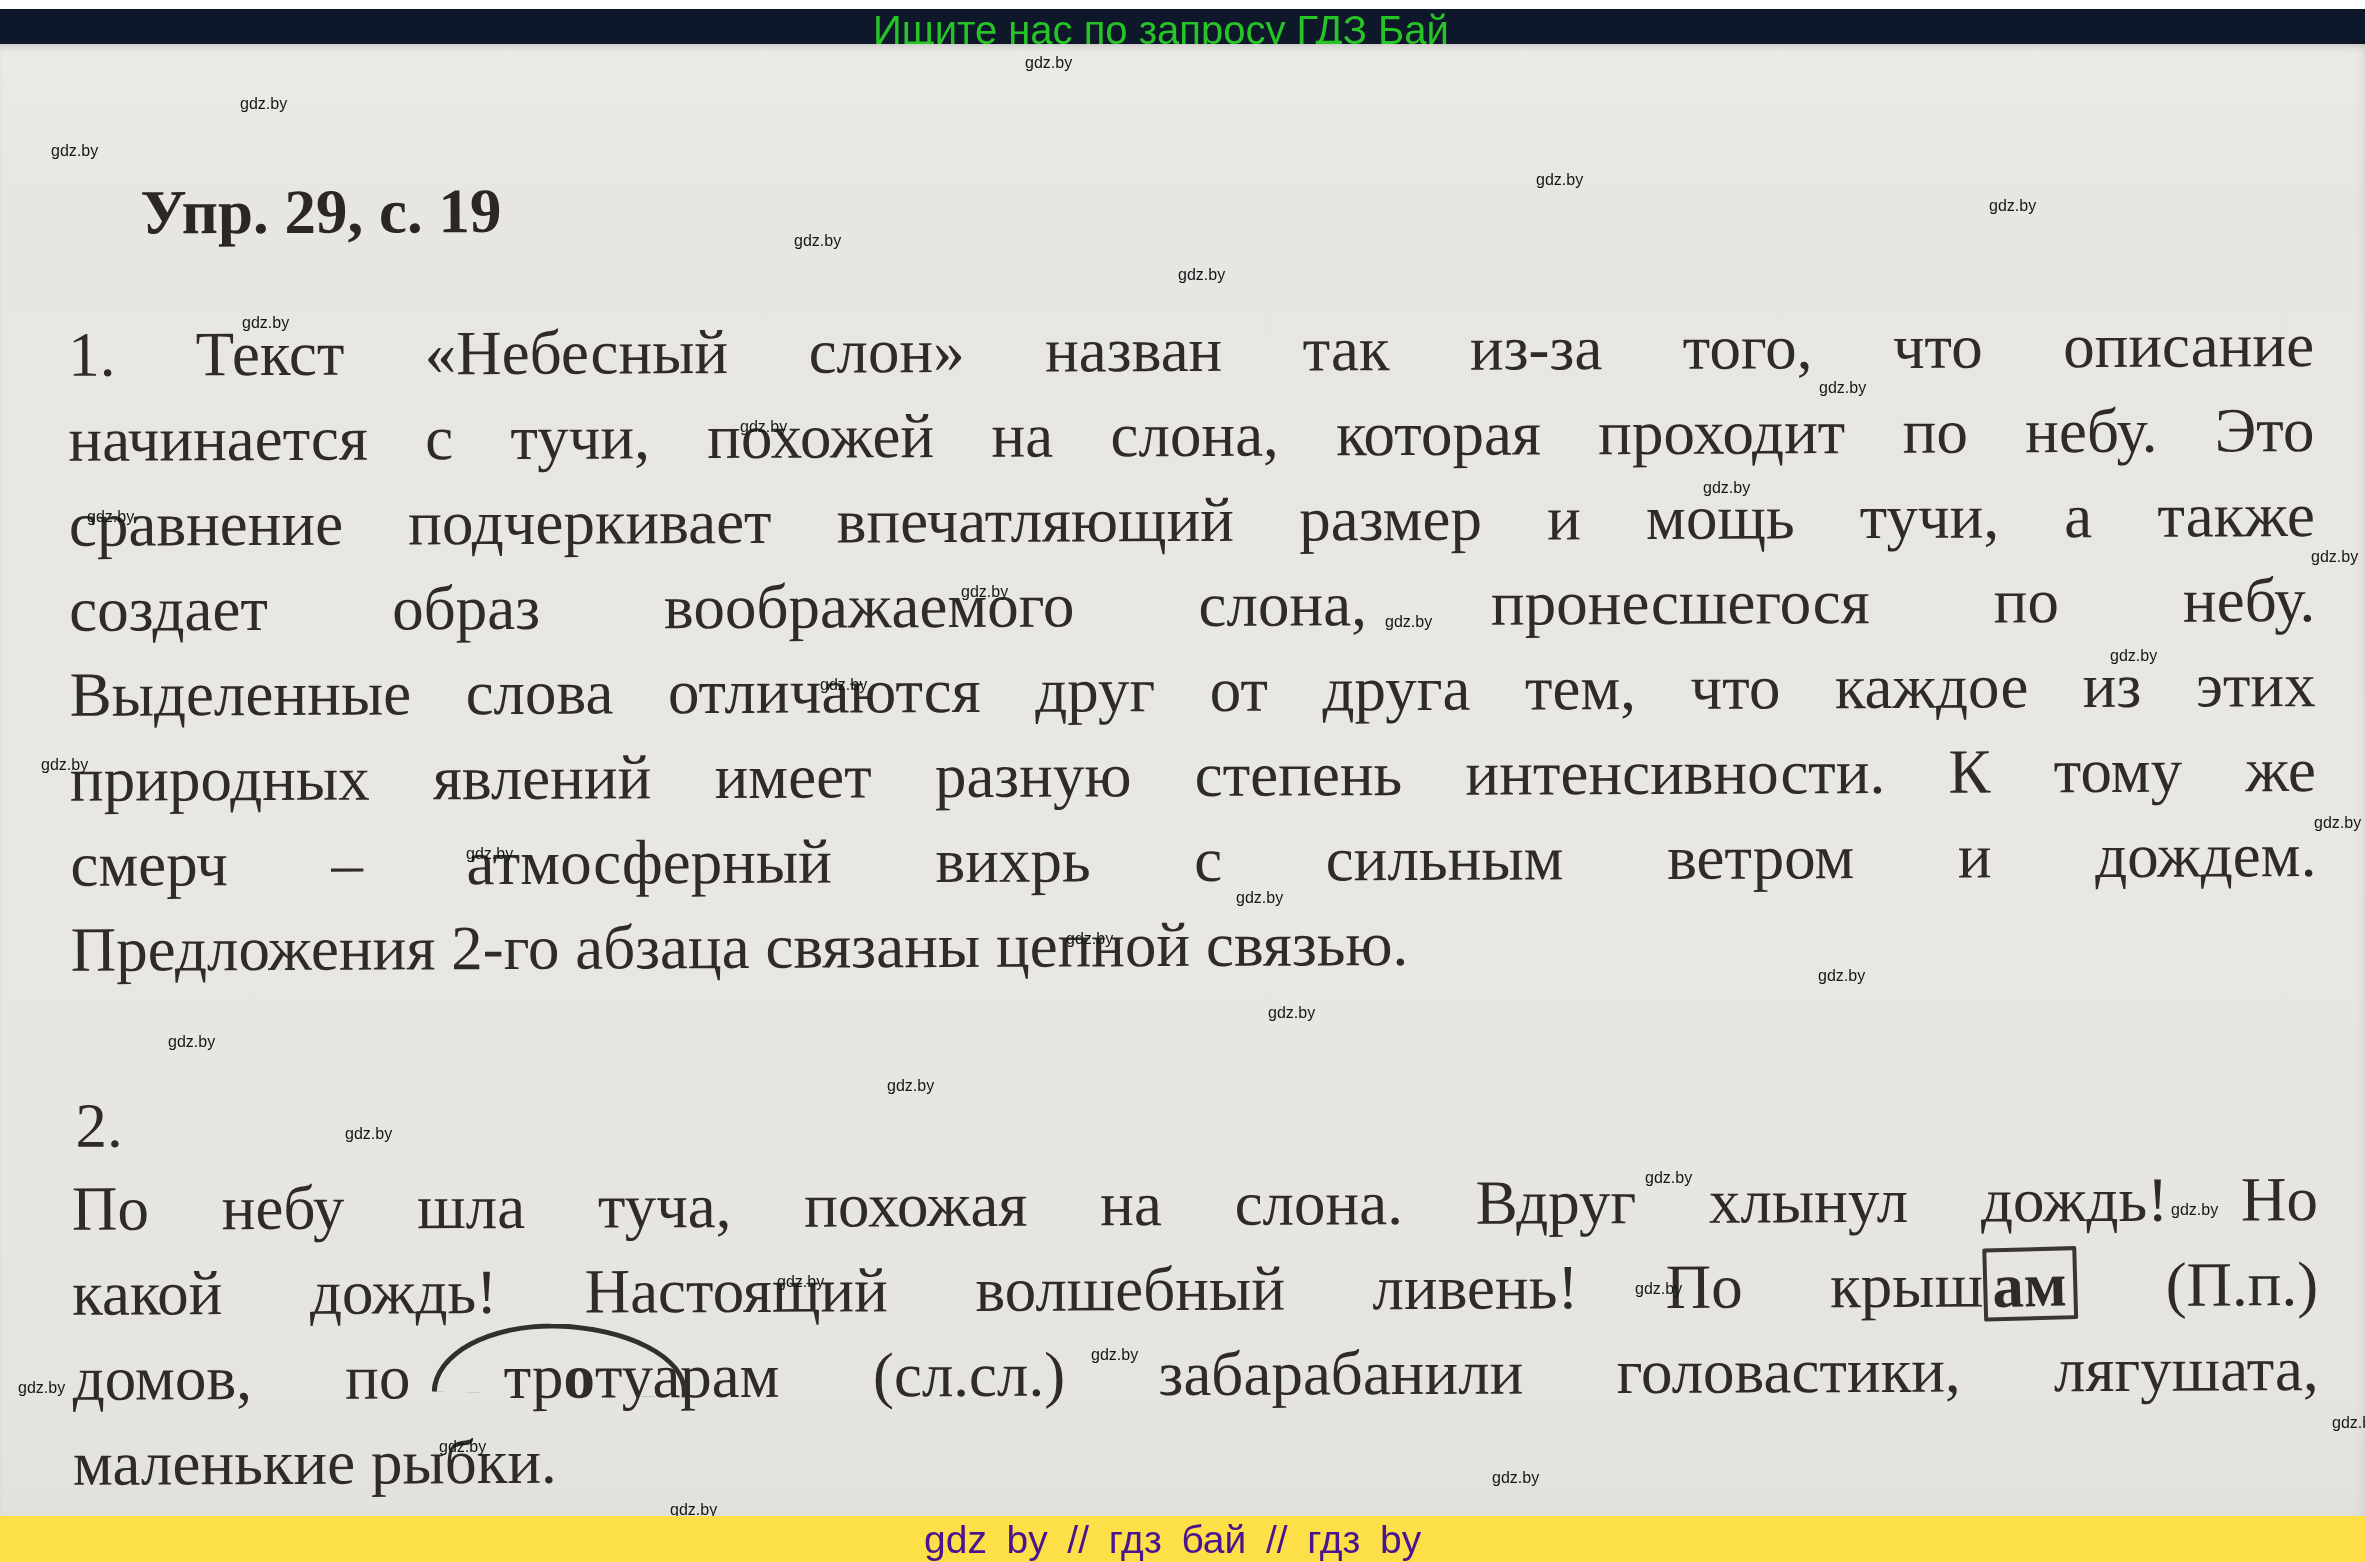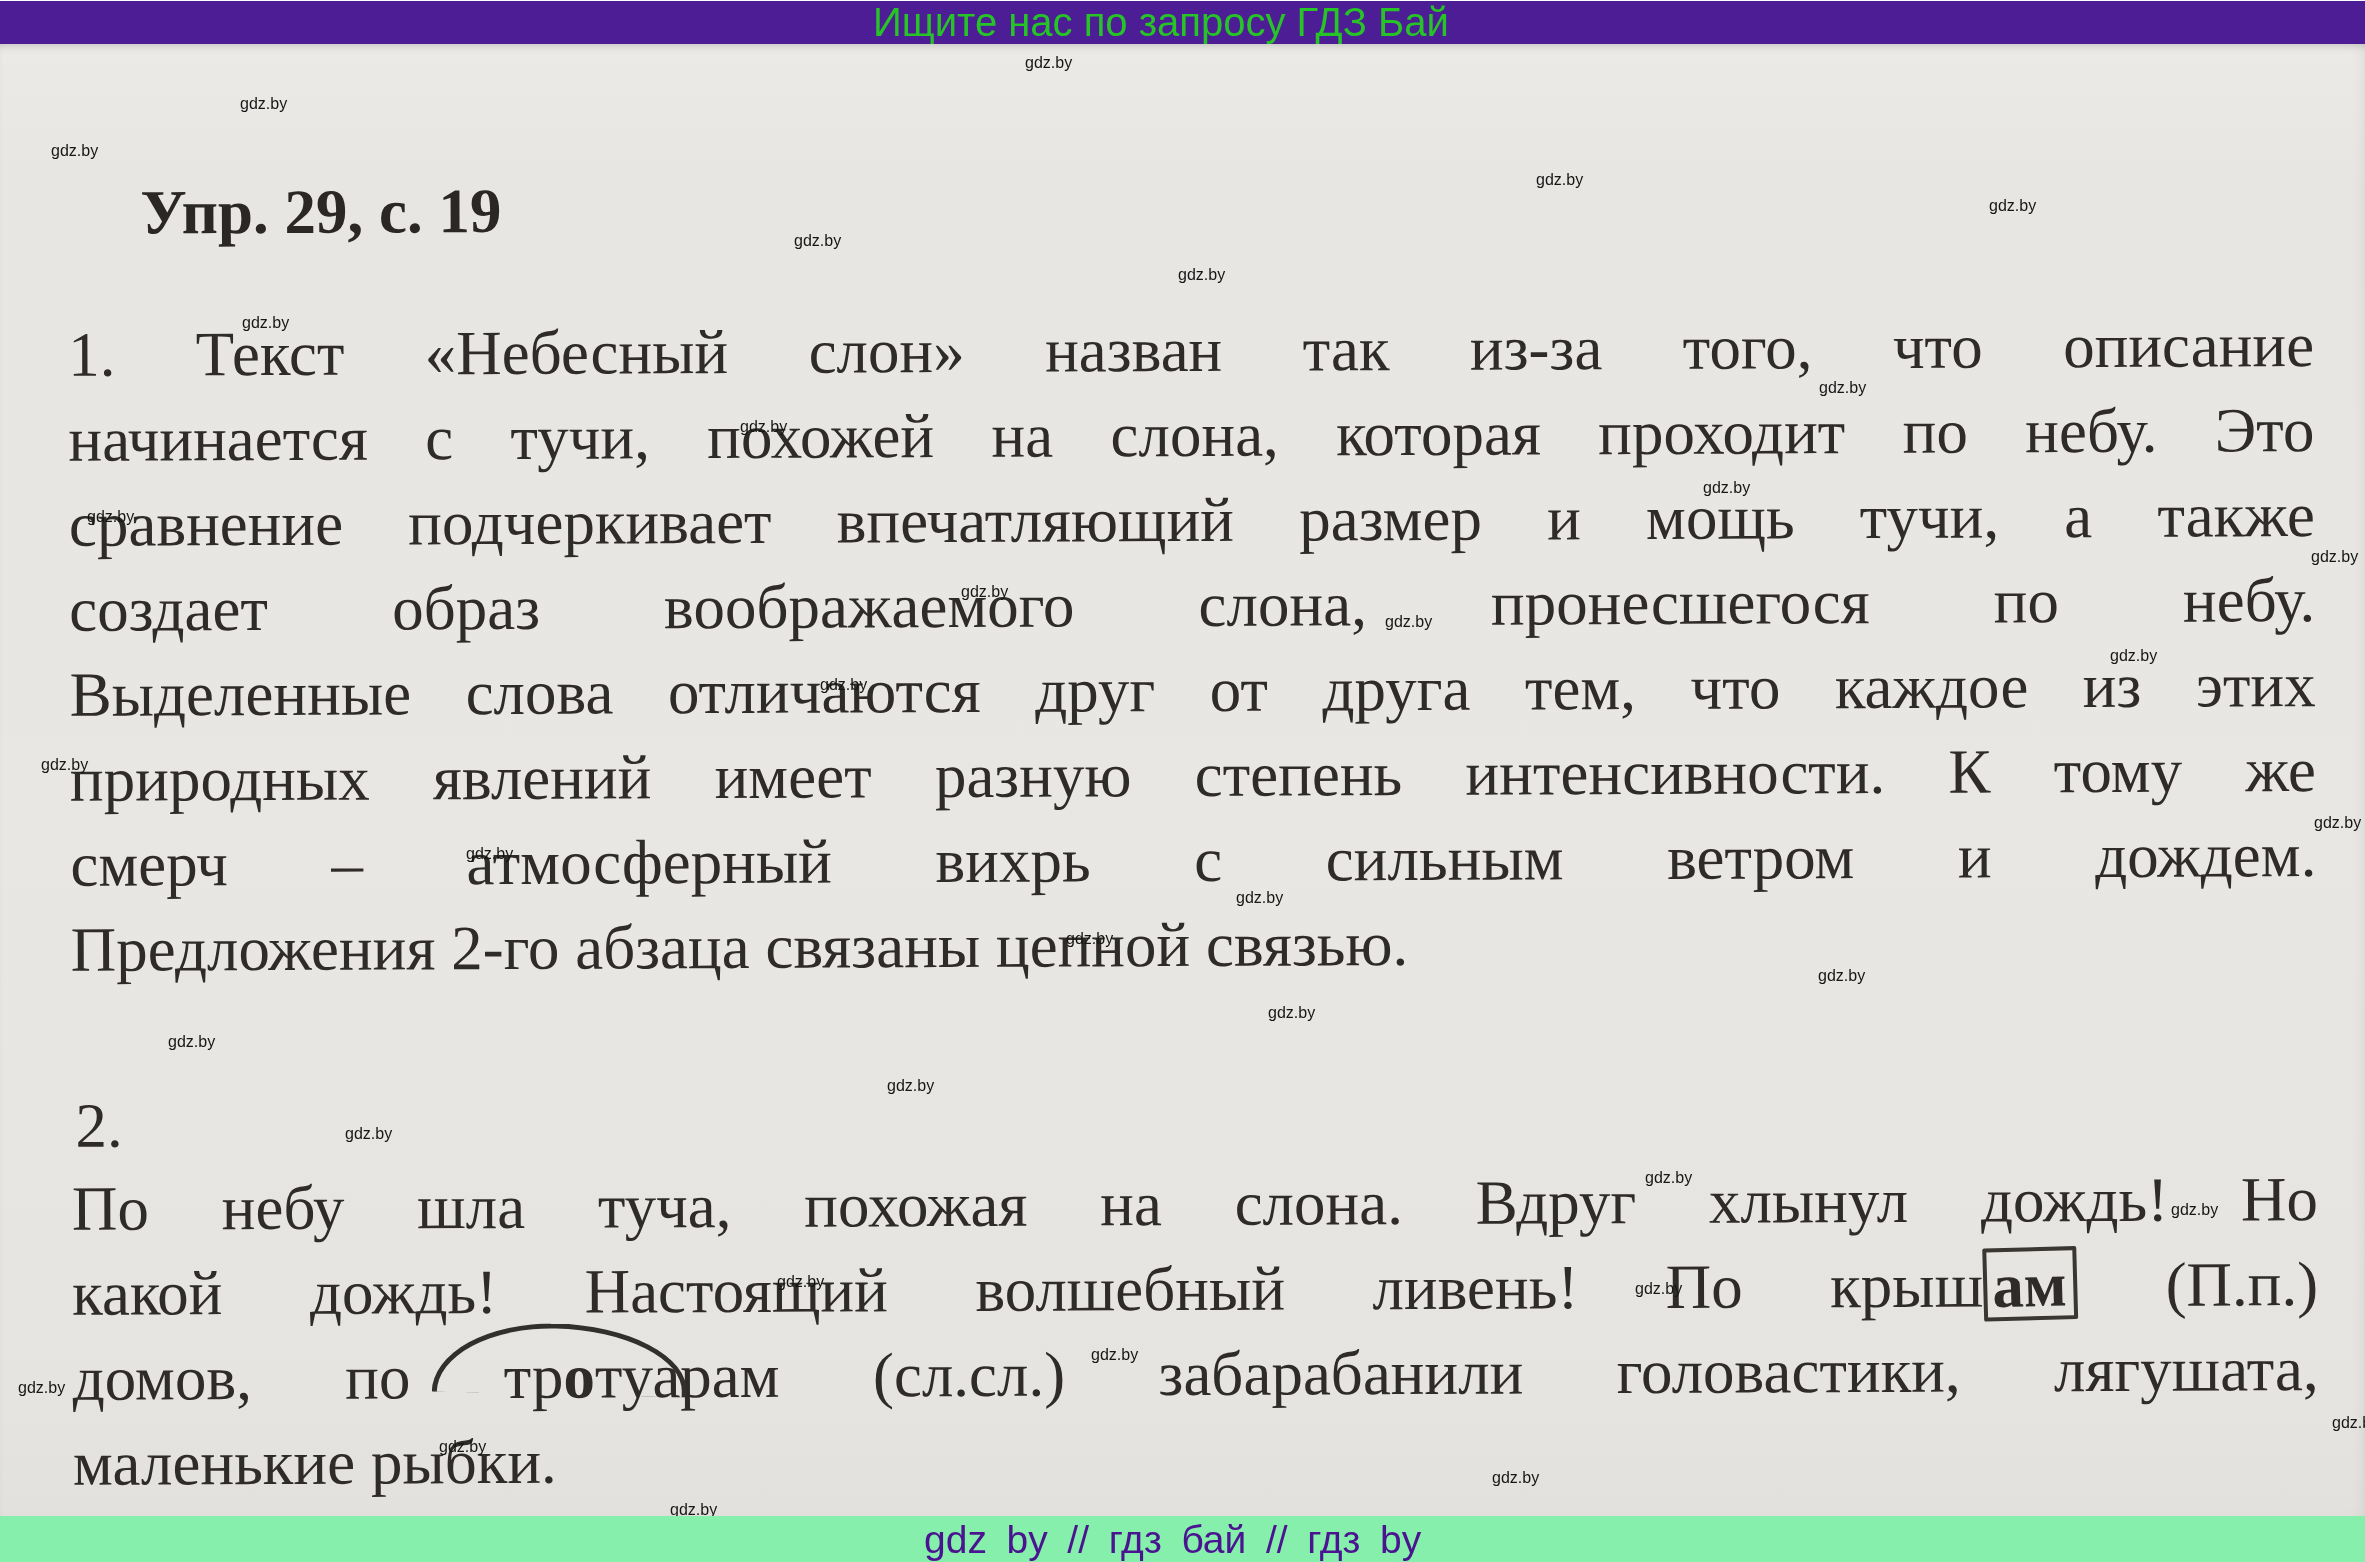--- a/index.html
+++ b/index.html
@@ -3,21 +3,21 @@
 <meta charset="utf-8">
 <style>
   html,body{margin:0;padding:0;}
   body{
     width:2366px;height:1562px;position:relative;overflow:hidden;
     background:#ffffff;
     font-family:"Liberation Serif","DejaVu Serif",serif;
   }
   
   .banner{
-    position:absolute;left:0;top:1px;width:2366px;height:44px;background:#4c1d95;
+    position:absolute;left:0;top:9px;width:2366px;height:44px;background:#0f172a;
   }
   .banner span{
     position:absolute;left:873px;top:-1.3px;
     font-family:"Liberation Sans","DejaVu Sans",sans-serif;
     font-size:40px;line-height:44px;font-weight:400;letter-spacing:0px;
     color:#27c427;white-space:nowrap;
   }
   
   .scan{
     position:absolute;left:0;top:44px;width:2366px;height:1472px;overflow:hidden;
@@ -59,21 +59,21 @@
   }
   
   .stamps{position:absolute;left:0;top:-44px;width:2366px;height:1562px;}
   .wm{
     position:absolute;
     font-family:"Liberation Sans","DejaVu Sans",sans-serif;
     font-size:16px;line-height:24px;color:#171717;white-space:nowrap;
   }
   
   .footer{
-    position:absolute;left:0;top:1516px;width:2366px;height:46px;background:#86efac;
+    position:absolute;left:0;top:1516px;width:2366px;height:46px;background:#fde047;
   }
   .footer span{
     position:absolute;left:924px;top:0px;
     font-family:"Liberation Sans","DejaVu Sans",sans-serif;
     font-size:39px;line-height:48px;font-weight:500;word-spacing:8.8px;
     color:#4a1390;white-space:nowrap;
   }
 </style>
 </head>
 <body>

